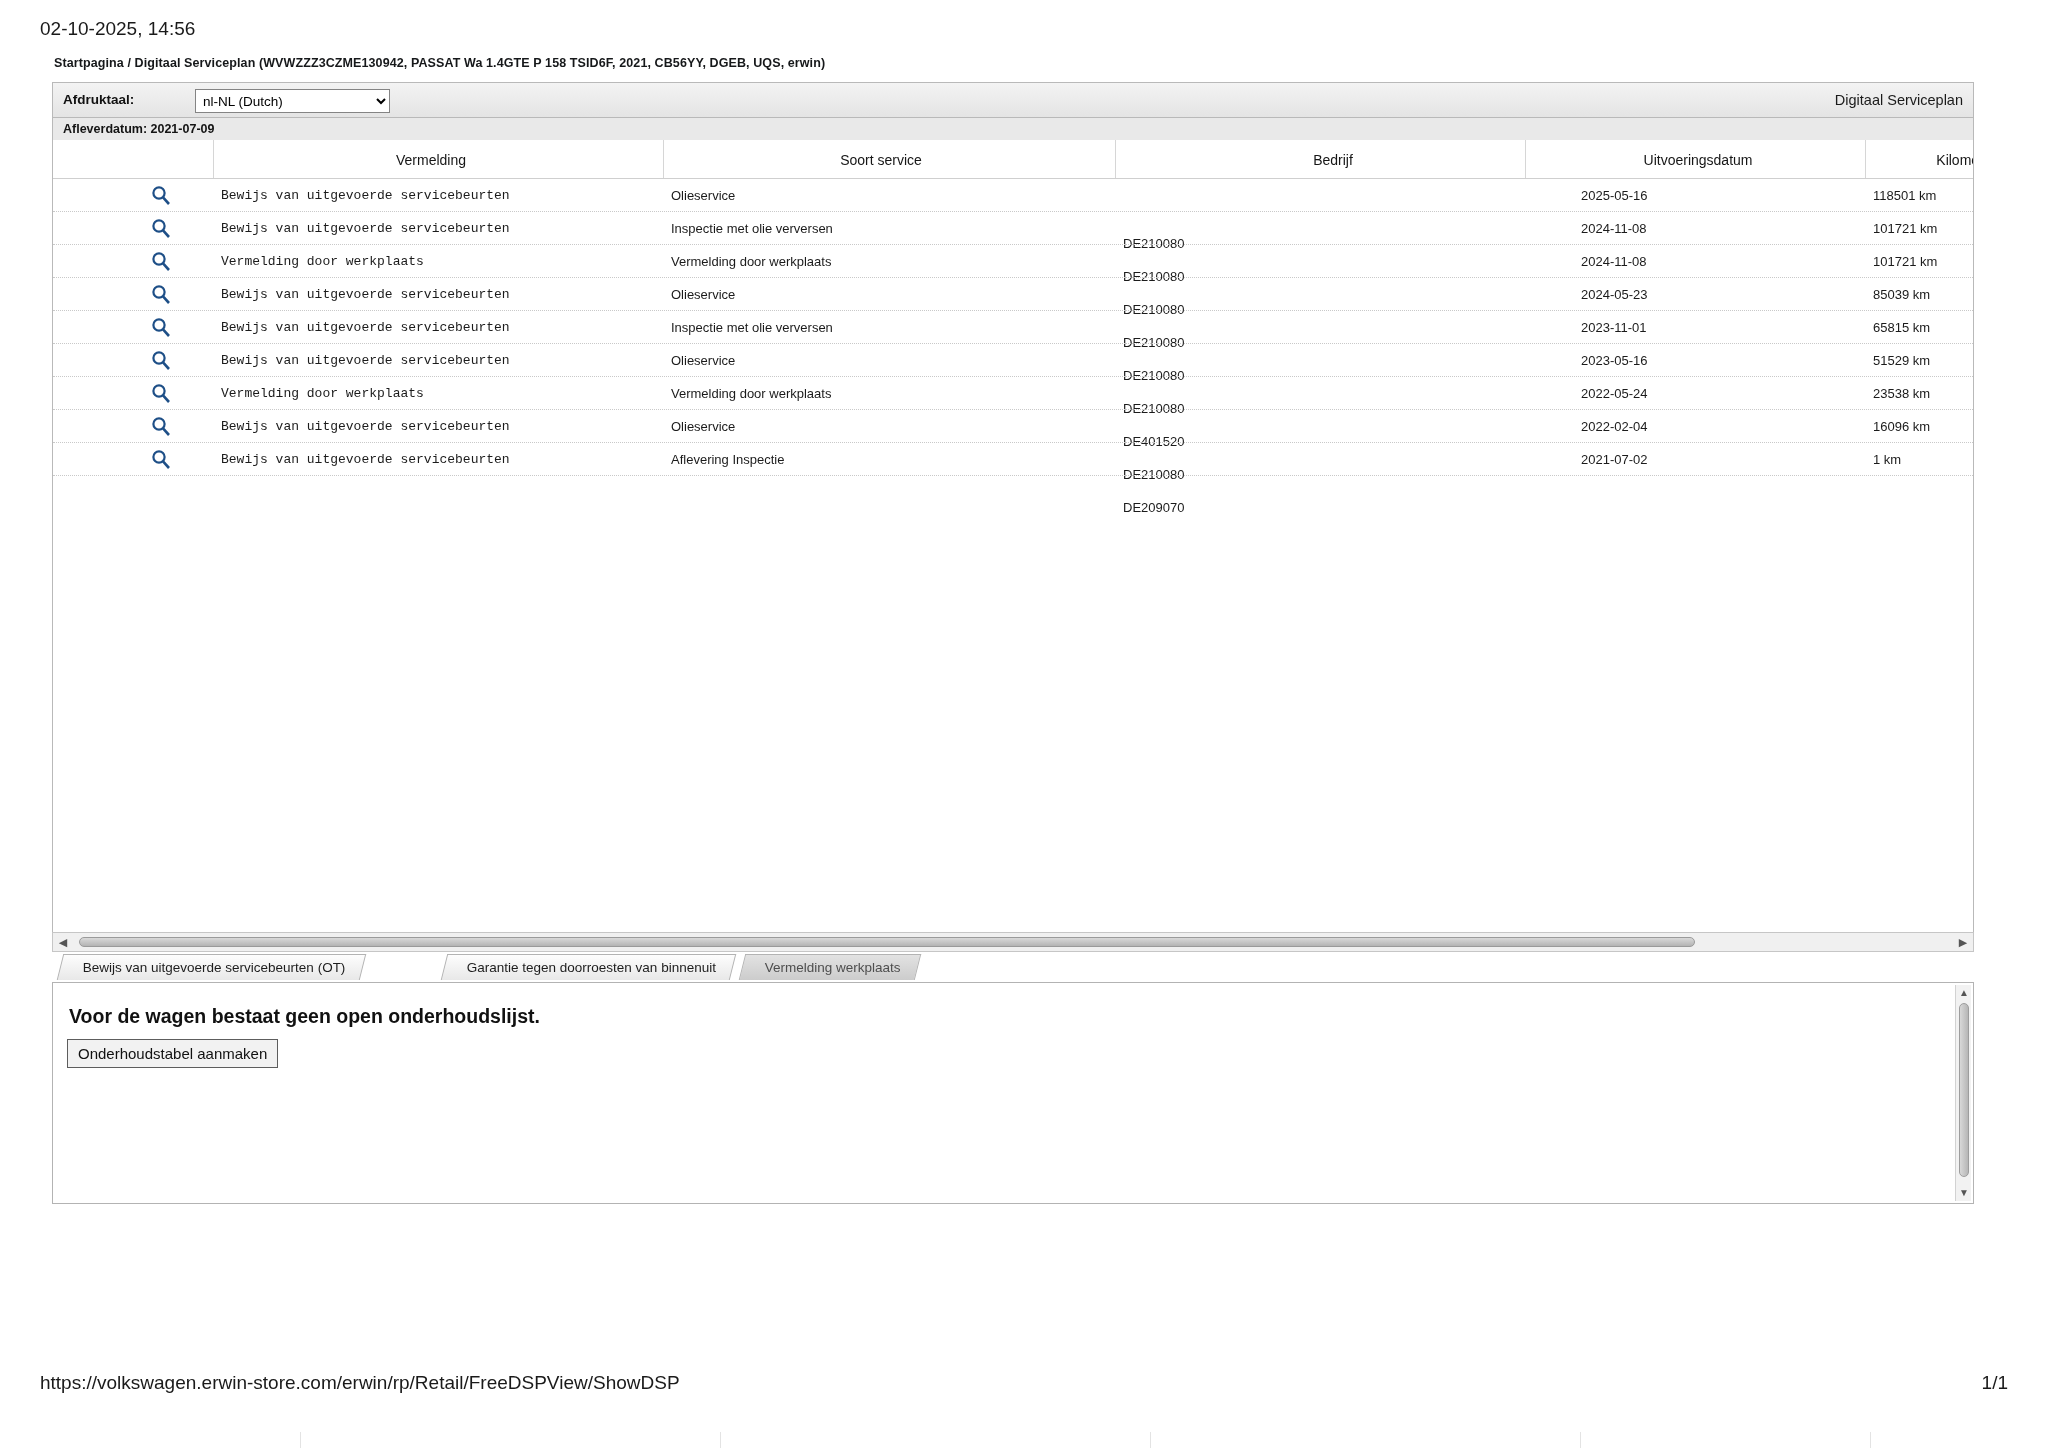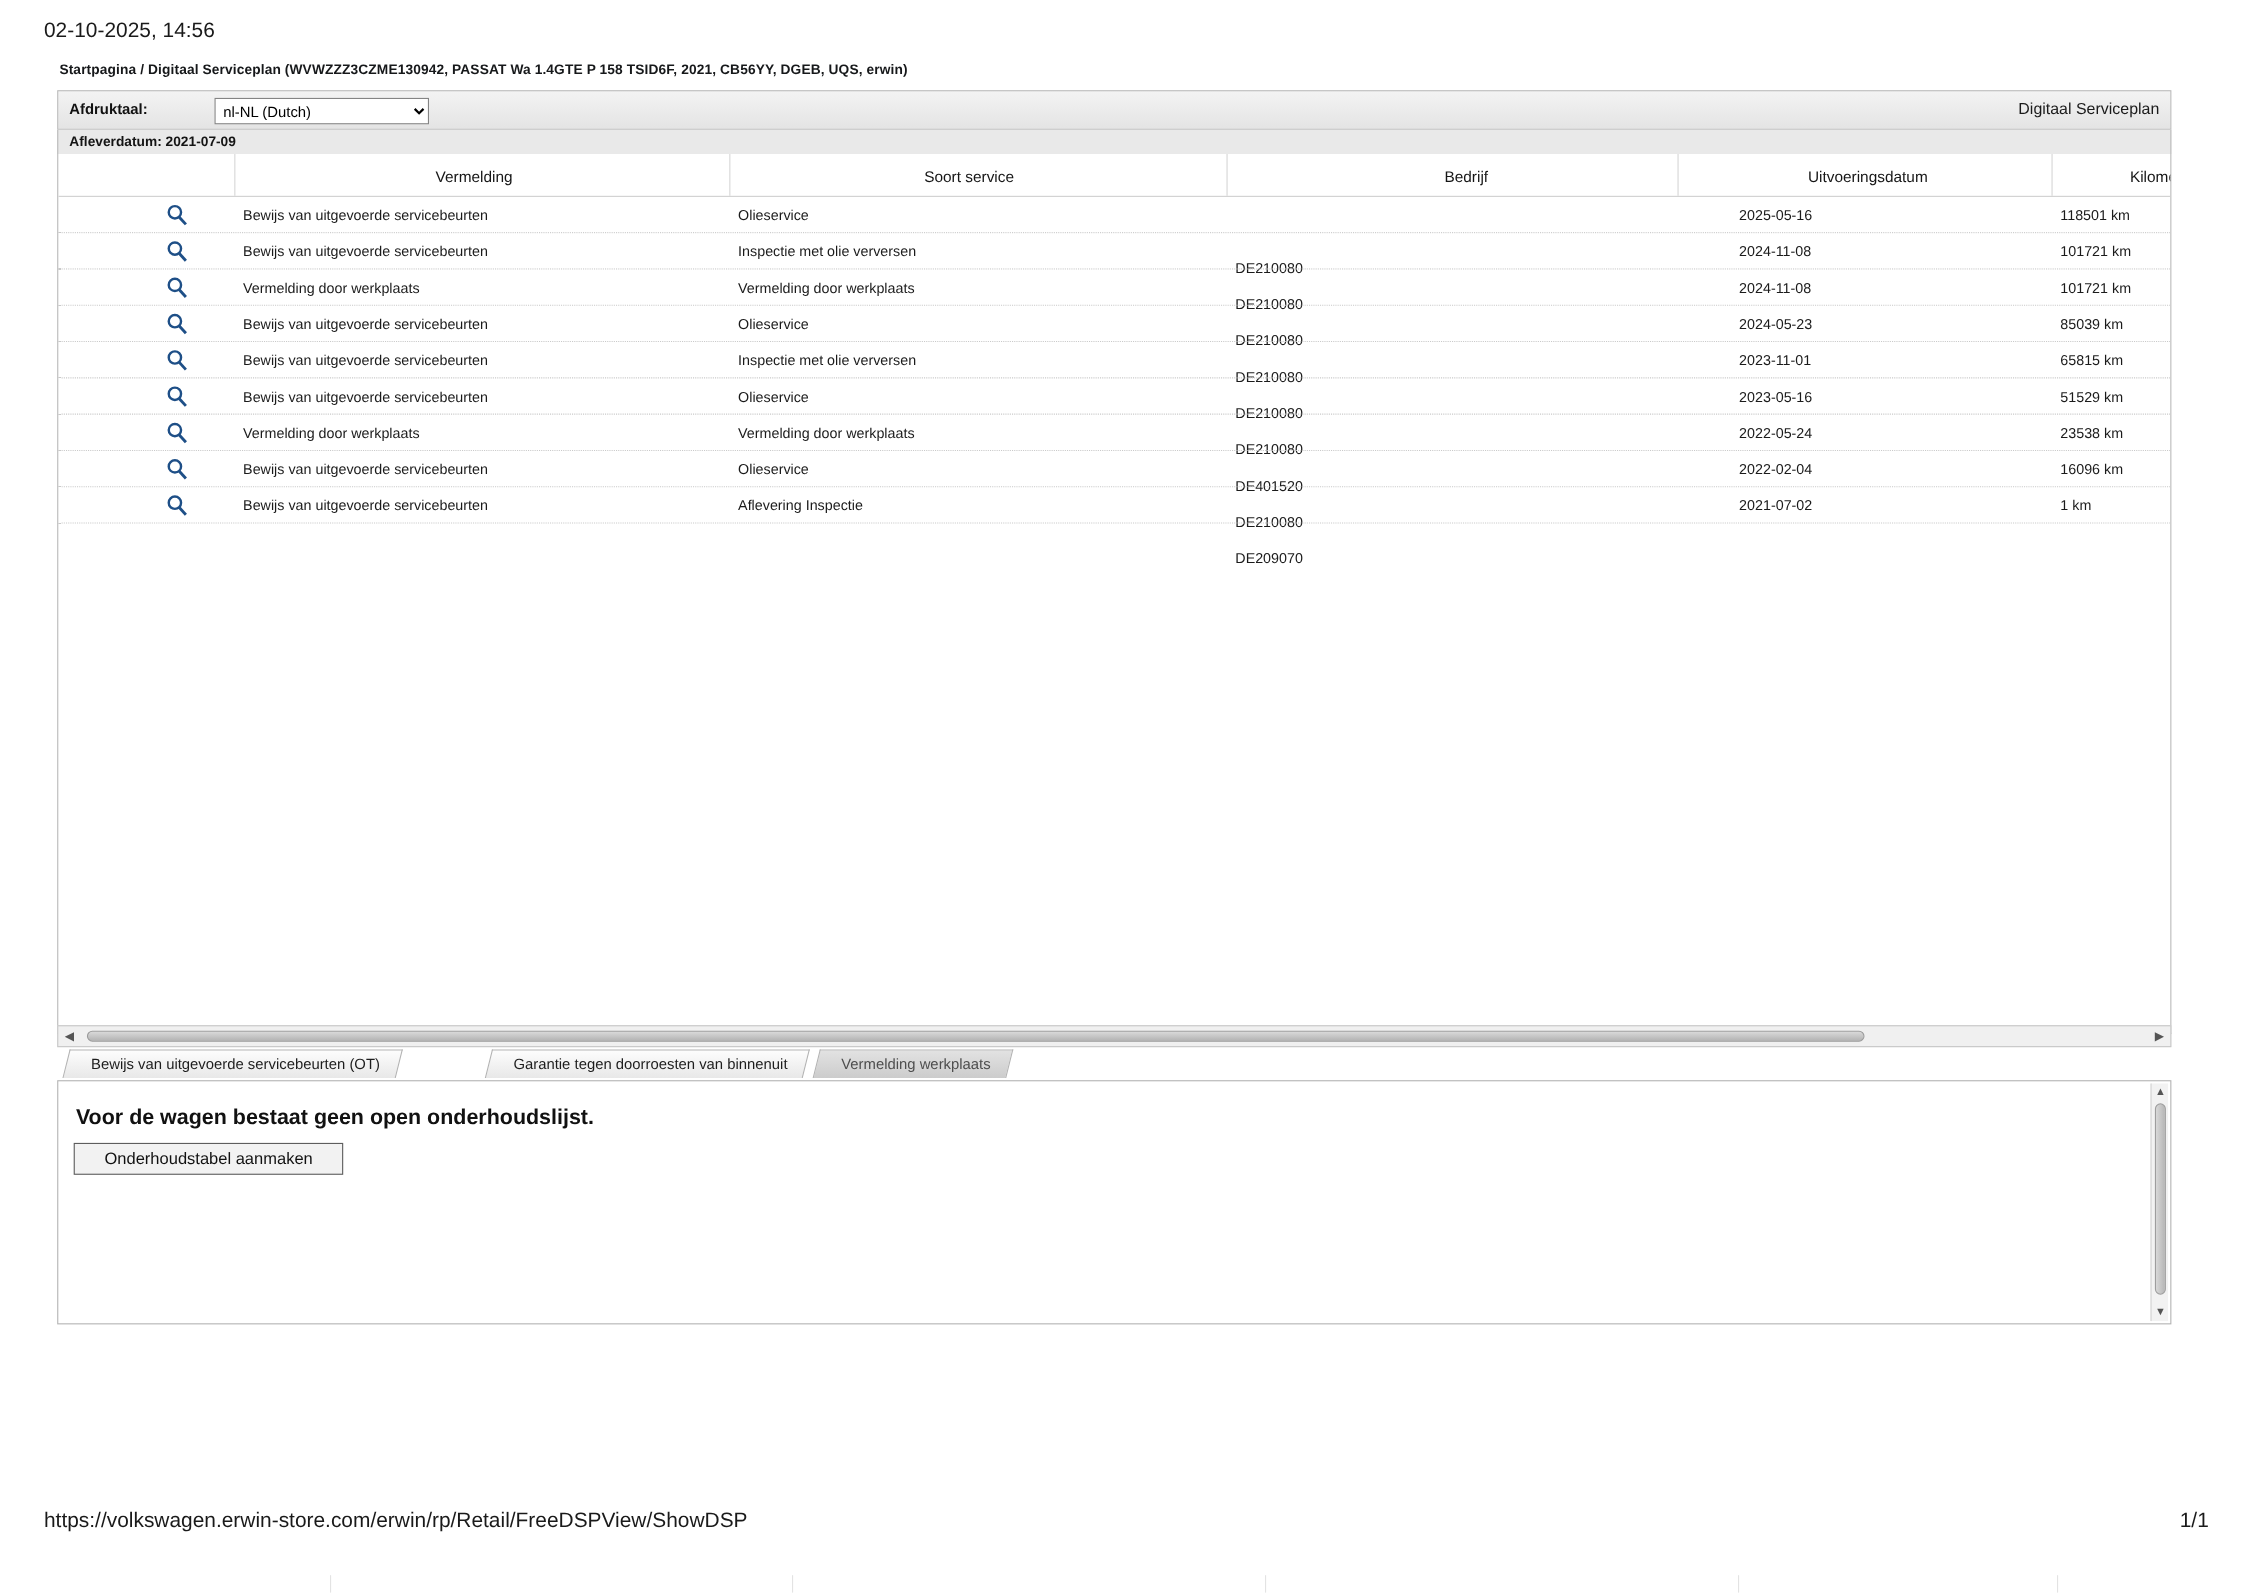--- a/index.html
+++ b/index.html
@@ -163,21 +163,21 @@
   .zoom-icon {
     position: absolute;
     left: 96px;
     top: 5px;
     width: 24px;
     height: 24px;
     cursor: pointer;
   }
 
   
-  .c-verm  { left: 168px; }
+  .c-verm  { left: 168px; font-family: Liberation Mono, monospace; }
   .c-soort { left: 618px; }
   .c-bedr  { left: 1070px; margin-top: 48px; }
   .c-uitv  { left: 1528px; }
   .c-km    { left: 1820px; }
 
   .h-verm  { left: 168px;  width: 420px; }
   .h-soort { left: 618px;  width: 420px; }
   .h-bedr  { left: 1070px; width: 420px; }
   .h-uitv  { left: 1480px; width: 330px; }
   .h-km    { left: 1820px; width: 220px; text-align: left; }
@@ -275,21 +275,21 @@
     font-size: 19.5px;
     font-weight: bold;
     color: #111;
   }
   .bp-button {
     position: absolute;
     left: 14px;
     top: 56px;
     font-family: "Liberation Sans", sans-serif;
     font-size: 15px;
-    padding: 5px 27px;
+    padding: 5px 10px;
     background: #f2f2f2;
     border: 1px solid #5d5d5d;
     color: #111;
     cursor: pointer;
   }
 
   .vscroll {
     position: absolute;
     right: 2px;
     top: 2px;

